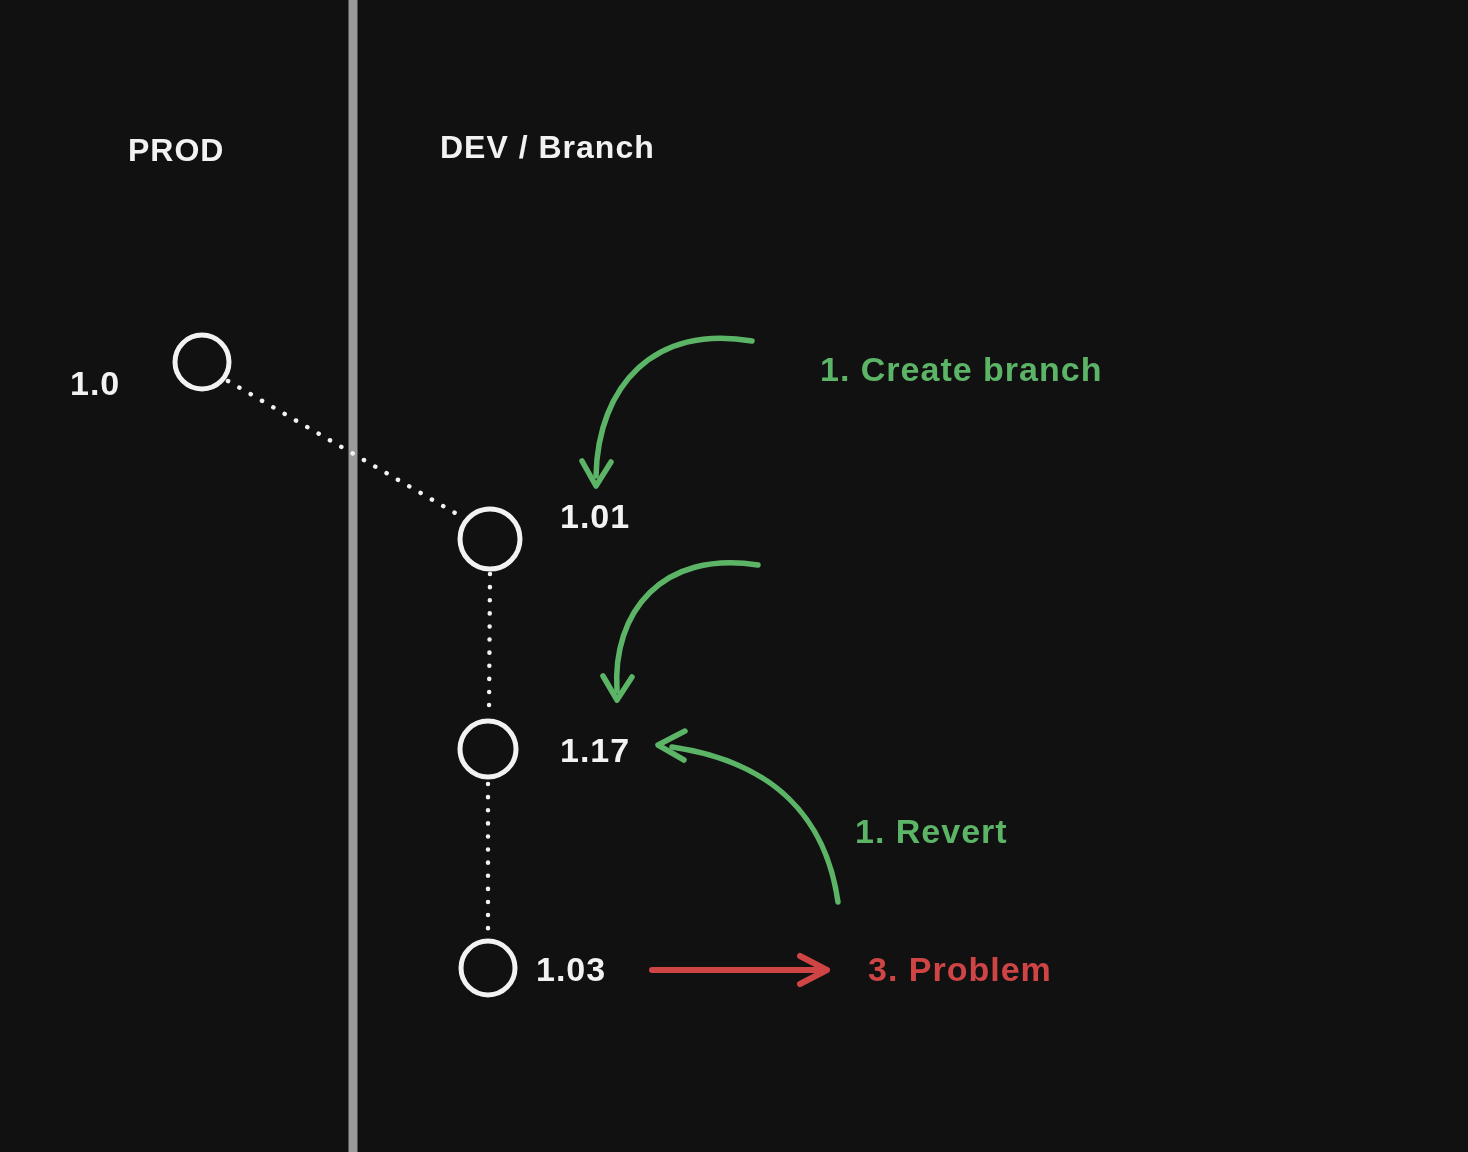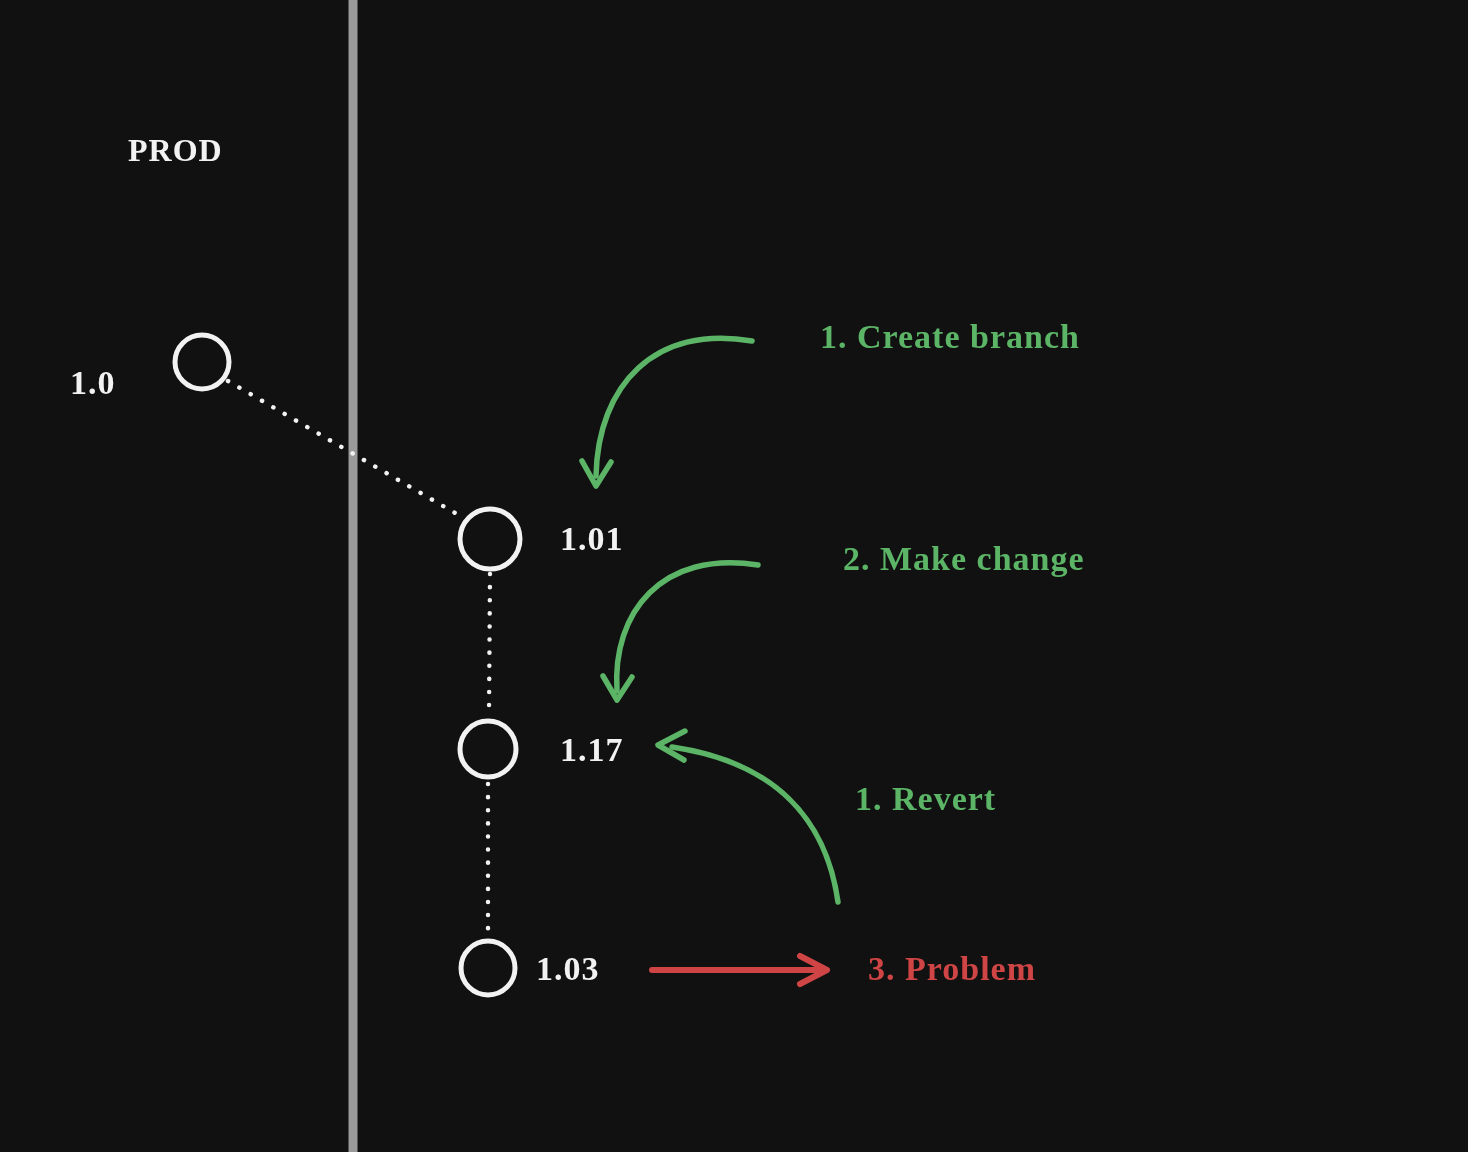--- a/index.html
+++ b/index.html
@@ -8,37 +8,37 @@
     --red:#cf4545;
     --white:#f2f2f2;
     --divider:#9a9a9a;
   }
   *{margin:0;padding:0;box-sizing:border-box;}
   html,body{width:1468px;height:1152px;background:var(--background);overflow:hidden;}
   .canvas{
     position:relative;
     width:1252px;height:1152px;
     background:var(--background);
-    font-family:Liberation Serif, serif;
+    font-family:Liberation Sans, sans-serif;
     font-weight:bold;
     text-align:right;
   }
   svg.layer{position:absolute;left:0;top:0;width:1468px;height:1152px;}
   .lbl{
     position:absolute;
     color:var(--white);
     font-size:33px;
     letter-spacing:1px;
     white-space:nowrap;
     line-height:1;
   }
   .lane-label{font-size:32px;}
   .node-label{font-size:34px;}
   .step-label{font-size:34px;}
-  .green-text{color:var(--green);}
+  .green-text{color:var(--green);margin-top:32px;}
   .red-text{color:var(--red);}
   .stroke-white{stroke:var(--white);fill:none;}
   .stroke-green{stroke:var(--green);fill:none;}
   .stroke-red{stroke:var(--red);fill:none;}
   .divider-line{stroke:var(--divider);}
 </style>
 </head>
 <body>
 
 <div class="canvas">
@@ -65,24 +65,24 @@
     <polyline class="stroke-green" points="603,676 617,700 632,677" stroke-width="5.5" stroke-linecap="round" stroke-linejoin="round"></polyline>
 
     <path class="stroke-green" d="M 838 902 C 826 818, 774 762, 672 747" stroke-width="5.5" stroke-linecap="round"></path>
     <polyline class="stroke-green" points="685,731 658,745 684,760" stroke-width="5.5" stroke-linecap="round" stroke-linejoin="round"></polyline>
 
     <line class="stroke-red" x1="652" y1="970" x2="818" y2="970" stroke-width="6" stroke-linecap="round"></line>
     <polyline class="stroke-red" points="800,956 827,970 800,984" stroke-width="6" stroke-linecap="round" stroke-linejoin="round"></polyline>
   </svg>
 
   <div class="lbl lane-label" style="left:128px;top:134px;">PROD</div>
+  <div class="lbl lane-label" style="left:440px;top:131px;">DEV / Branch</div>
 
   <div class="lbl node-label" style="left:70px;top:366px;">1.0</div>
-  <div class="lbl node-label" style="left:560px;top:522px;">1.01</div>
+  <div class="lbl node-label" style="left:560px;top:499px;">1.01</div>
   <div class="lbl node-label" style="left:560px;top:733px;">1.17</div>
   <div class="lbl node-label" style="left:536px;top:952px;">1.03</div>
 
   <div class="lbl step-label green-text" style="left:820px;top:320px;">1. Create branch</div>
-  <div class="lbl step-label green-text" style="left:843px;top:542px;">2. Make change</div>
   <div class="lbl step-label green-text" style="left:855px;top:782px;">1. Revert</div>
   <div class="lbl step-label red-text" style="left:868px;top:952px;">3. Problem</div>
 
 </div>
 
 </body></html>

